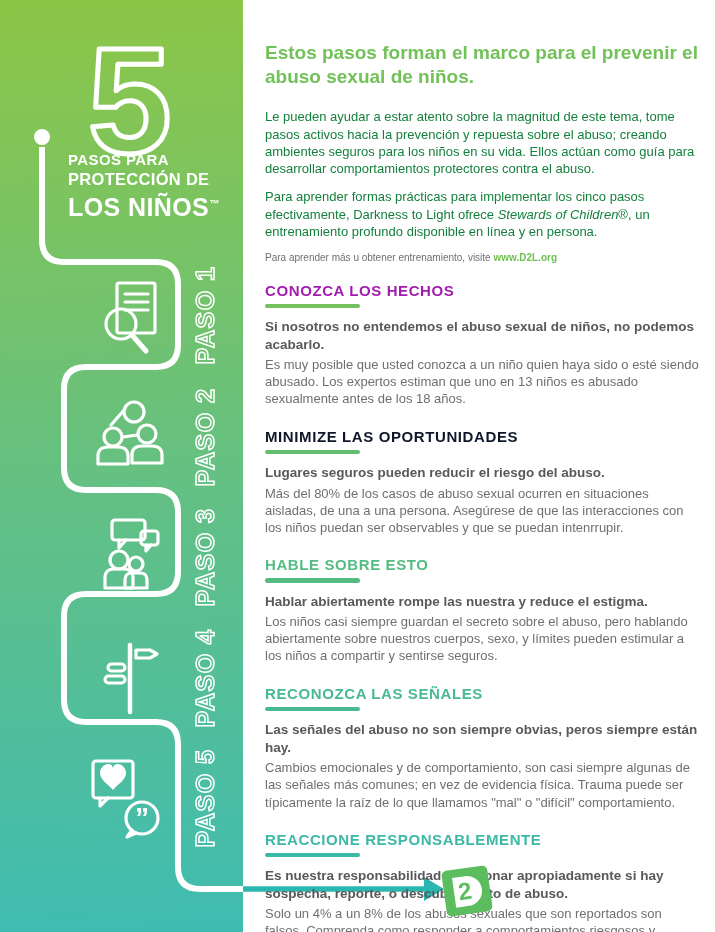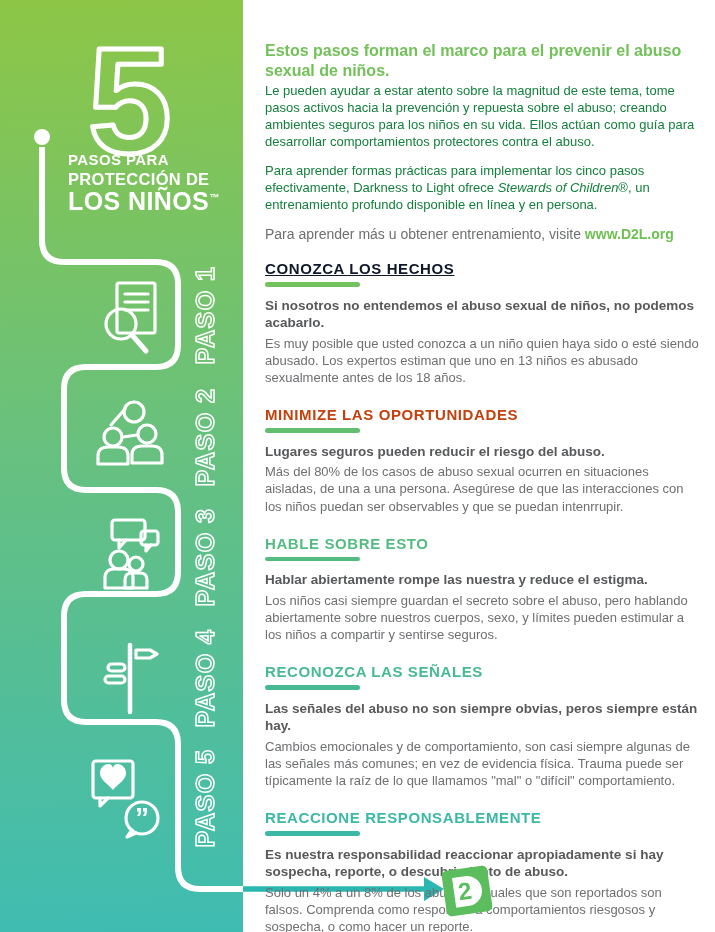--- a/index.html
+++ b/index.html
@@ -9,28 +9,28 @@
 
   
   .sidebar {
     position:absolute; left:0; top:0; width:243px; height:932px;
     background:linear-gradient(178deg,#8dc646 0%,#64c083 52%,#3fbcb2 100%);
   }
   .art { position:absolute; left:0; top:0; width:715px; height:932px; pointer-events:none; z-index:2; }
   .sidebar-title { position:absolute; left:68px; top:152px; color:#fff; z-index:3; line-height:1.06; }
   .st1 { font-size:15px; font-weight:bold; letter-spacing:0.4px; }
   .st2 { font-size:16.5px; font-weight:bold; letter-spacing:0.3px; margin-top:3px; }
-  .st3 { font-size:25px; font-weight:bold; letter-spacing:0.4px; margin-top:0; }
+  .st3 { font-size:25px; font-weight:bold; letter-spacing:0.4px; margin-top:6px; }
   .tm  { font-size:10px; vertical-align:super; font-weight:bold; }
 
   
   .main { position:absolute; left:265px; top:41px; width:436px; z-index:3; }
-  .intro-heading { font-size:16px; font-weight:bold; color:#72c159; line-height:1.27; margin-bottom:0; width:440px; }
+  .intro-heading { font-size:19px; font-weight:bold; color:#72c159; line-height:1.27; margin-bottom:19px; width:440px; }
   .p  { font-size:13px; line-height:1.33; color:#15803d; margin-bottom:11px; }
-  .cta { font-size:14px; line-height:1.33; color:#6e6f71; margin-top:3px; margin-bottom:17px; }
+  .cta { font-size:10px; line-height:1.33; color:#6e6f71; margin-top:3px; margin-bottom:17px; }
   .cta b { color:#6fc052; }
   .section { margin-bottom:20px; }
   .sec-heading { font-size:15px; font-weight:bold; letter-spacing:0.6px; }
   .sec-bar { width:95px; height:4.5px; border-radius:2.5px; margin:5px 0 10px 0; }
   .sec-lead { font-size:13.5px; font-weight:bold; color:#58595b; line-height:1.3; margin-bottom:3px; }
   .sec-body { font-size:13px; color:#6e6f71; line-height:1.32; }
 
   
   .logo-mark { position:absolute; left:444px; top:868px; width:46px; height:46px;
     border-radius:5px; transform:rotate(-8deg); z-index:4; }
@@ -119,28 +119,28 @@
     <div class="st3"><span>LOS NIÑOS</span><span class="tm">™</span></div>
   </div>
 
   <div class="main">
     <div class="intro-heading" style="color: rgb(114, 193, 89);">Estos pasos forman el marco para el prevenir el abuso sexual de niños.</div>
     <div class="p">Le pueden ayudar a estar atento sobre la magnitud de este tema, tome pasos activos hacia la prevención y repuesta sobre el abuso; creando ambientes seguros para los niños en su vida. Ellos actúan como guía para desarrollar comportamientos protectores contra el abuso.</div>
     <div class="p"><span>Para aprender formas prácticas para implementar los cinco pasos efectivamente, Darkness to Light ofrece </span><i>Stewards of Children</i><span>®, un entrenamiento profundo disponible en línea y en persona.</span></div>
     <div class="cta"><span>Para aprender más u obtener entrenamiento, visite </span><b style="color: rgb(111, 192, 82);">www.D2L.org</b></div>
 
     <div class="section">
-      <div class="sec-heading" style="color: #0f172a; text-decoration: underline;">CONOZCA LOS HECHOS</div>
+      <div class="sec-heading" style="color: #a21caf;">CONOZCA LOS HECHOS</div>
       <div class="sec-bar" style="background-color: rgb(116, 194, 93);"></div>
       <div class="sec-lead">Si nosotros no entendemos el abuso sexual de niños, no podemos acabarlo.</div>
       <div class="sec-body">Es muy posible que usted conozca a un niño quien haya sido o esté siendo abusado. Los expertos estiman que uno en 13 niños es abusado sexualmente antes de los 18 años.</div>
     </div>
 
     <div class="section">
-      <div class="sec-heading" style="color: #c2410c;">MINIMIZE LAS OPORTUNIDADES</div>
+      <div class="sec-heading" style="color: #0f172a;">MINIMIZE LAS OPORTUNIDADES</div>
       <div class="sec-bar" style="background-color: rgb(99, 191, 111);"></div>
       <div class="sec-lead">Lugares seguros pueden reducir el riesgo del abuso.</div>
       <div class="sec-body">Más del 80% de los casos de abuso sexual ocurren en situaciones aisladas, de una a una persona. Asegúrese de que las interacciones con los niños puedan ser observables y que se puedan intenrrupir.</div>
     </div>
 
     <div class="section">
       <div class="sec-heading" style="color: rgb(84, 188, 130);">HABLE SOBRE ESTO</div>
       <div class="sec-bar" style="background-color: rgb(84, 188, 130);"></div>
       <div class="sec-lead">Hablar abiertamente rompe las nuestra y reduce el estigma.</div>
       <div class="sec-body">Los niños casi siempre guardan el secreto sobre el abuso, pero hablando abiertamente sobre nuestros cuerpos, sexo, y límites pueden estimular a los niños a compartir y sentirse seguros.</div>

